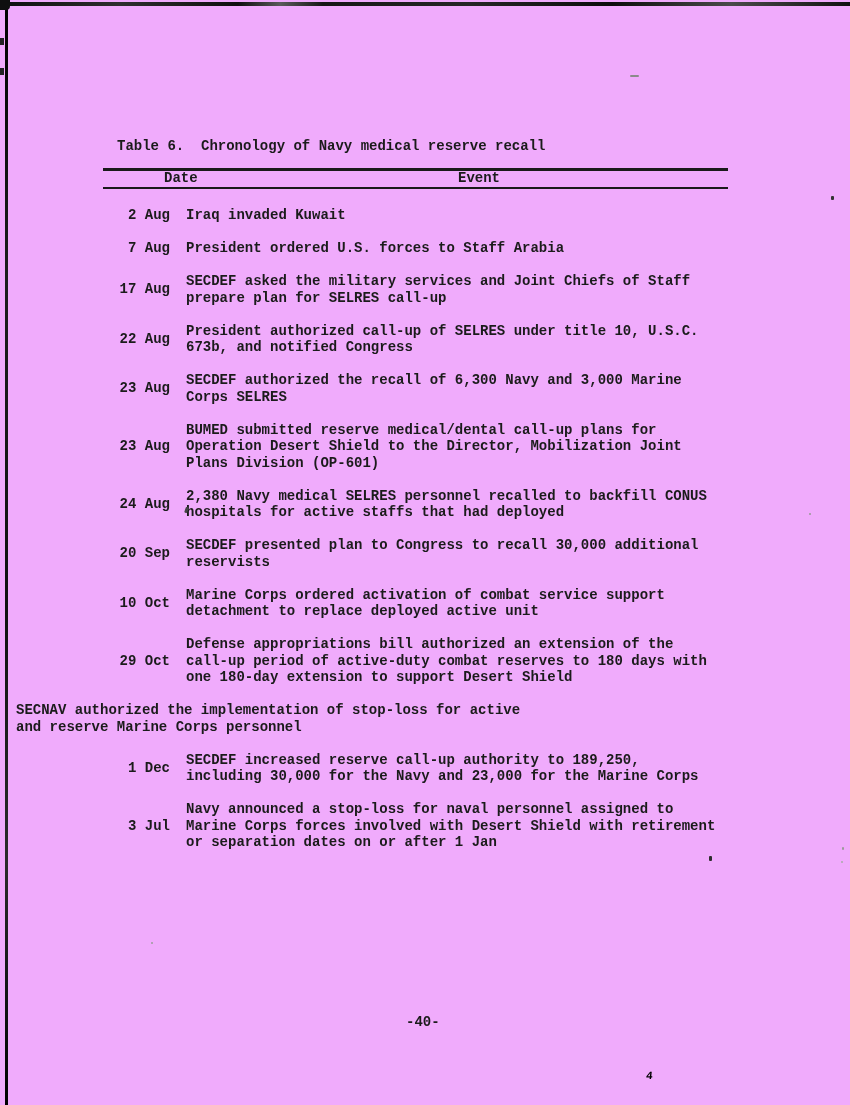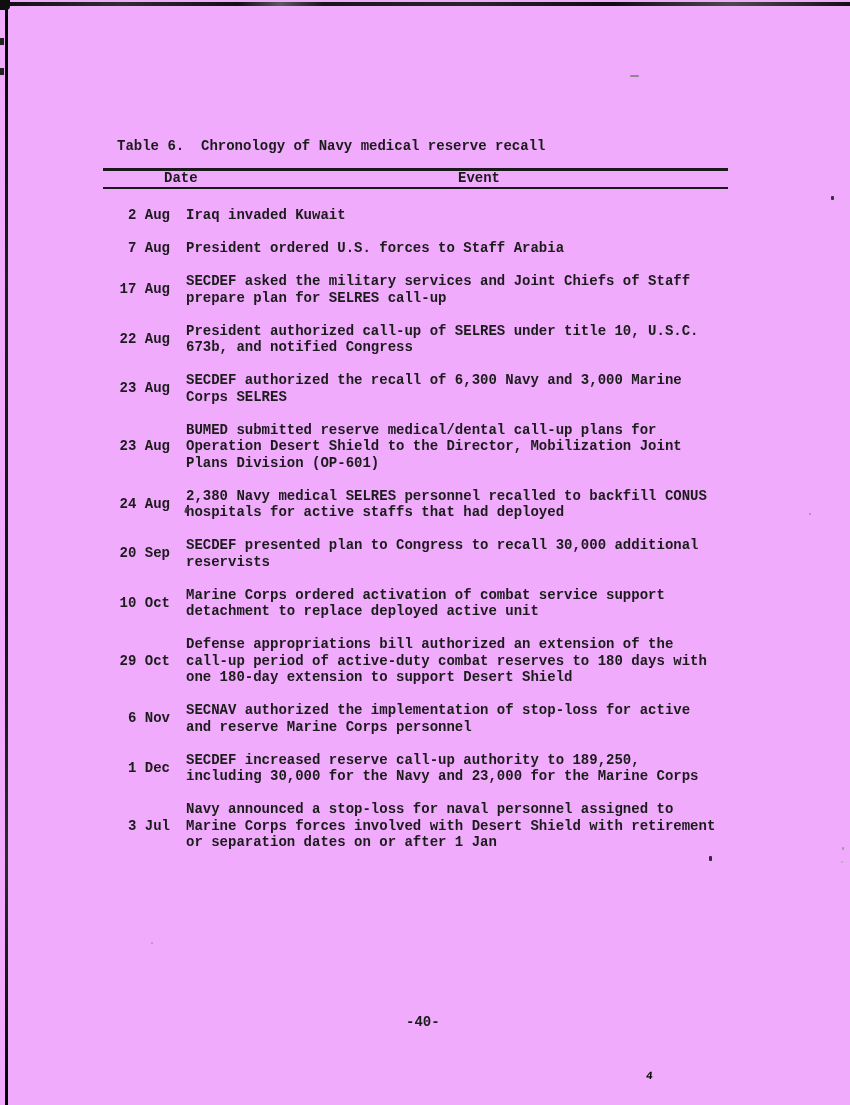--- a/index.html
+++ b/index.html
@@ -115,21 +115,20 @@
         <div class="cell-event">Marine Corps ordered activation of combat service support
 detachment to replace deployed active unit</div>
       </div>
       <div class="row">
         <div class="cell-date">29 Oct</div>
         <div class="cell-event">Defense appropriations bill authorized an extension of the
 call-up period of active-duty combat reserves to 180 days with
 one 180-day extension to support Desert Shield</div>
       </div>
       <div class="row">
-        <div class="cell-date">6 Nov</div>
         <div class="cell-event">SECNAV authorized the implementation of stop-loss for active
 and reserve Marine Corps personnel</div>
       </div>
       <div class="row">
         <div class="cell-date">1 Dec</div>
         <div class="cell-event">SECDEF increased reserve call-up authority to 189,250,
 including 30,000 for the Navy and 23,000 for the Marine Corps</div>
       </div>
       <div class="row">
         <div class="cell-date">3 Jul</div>

